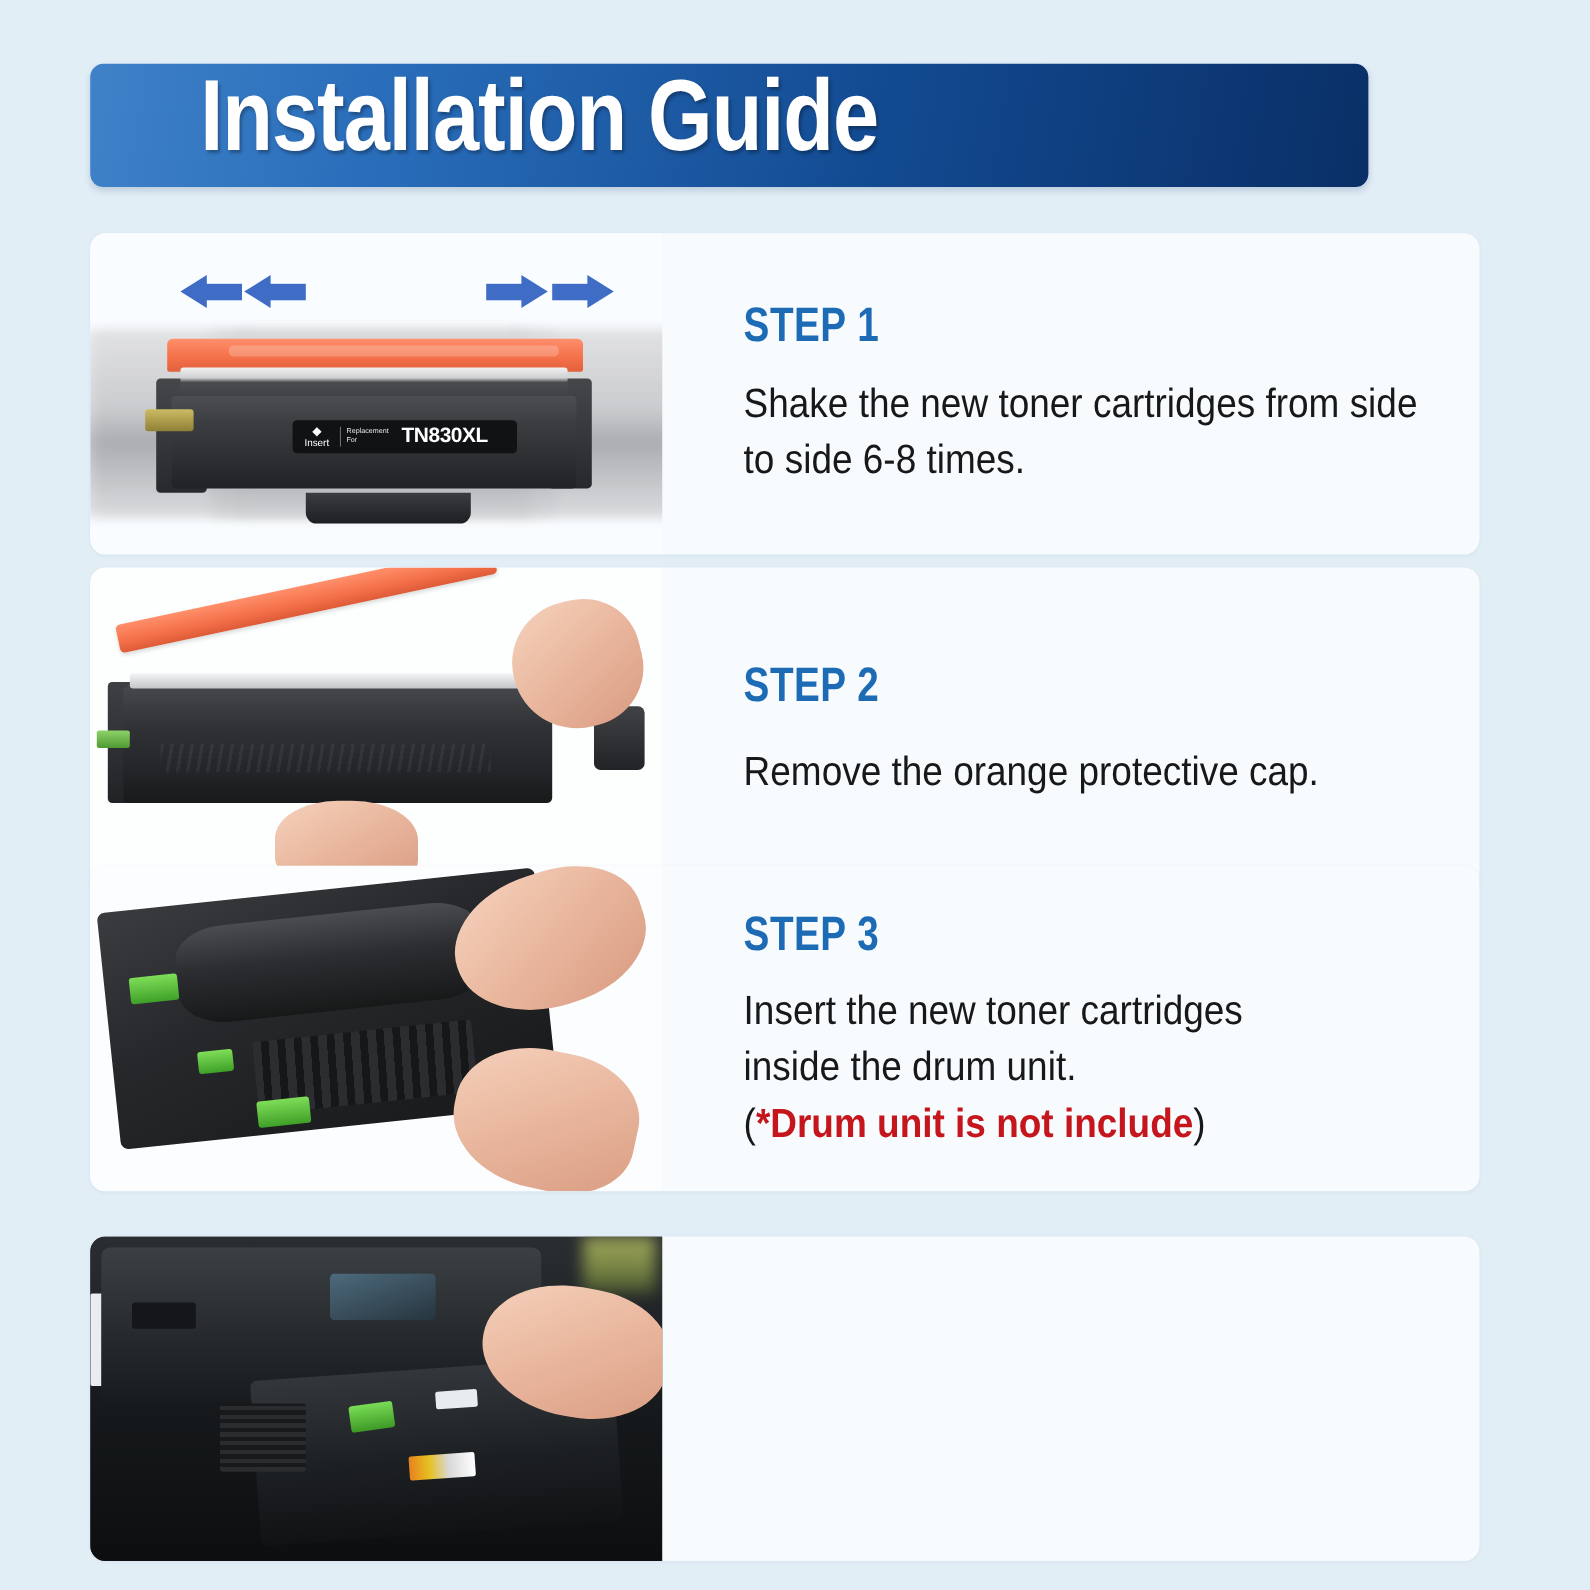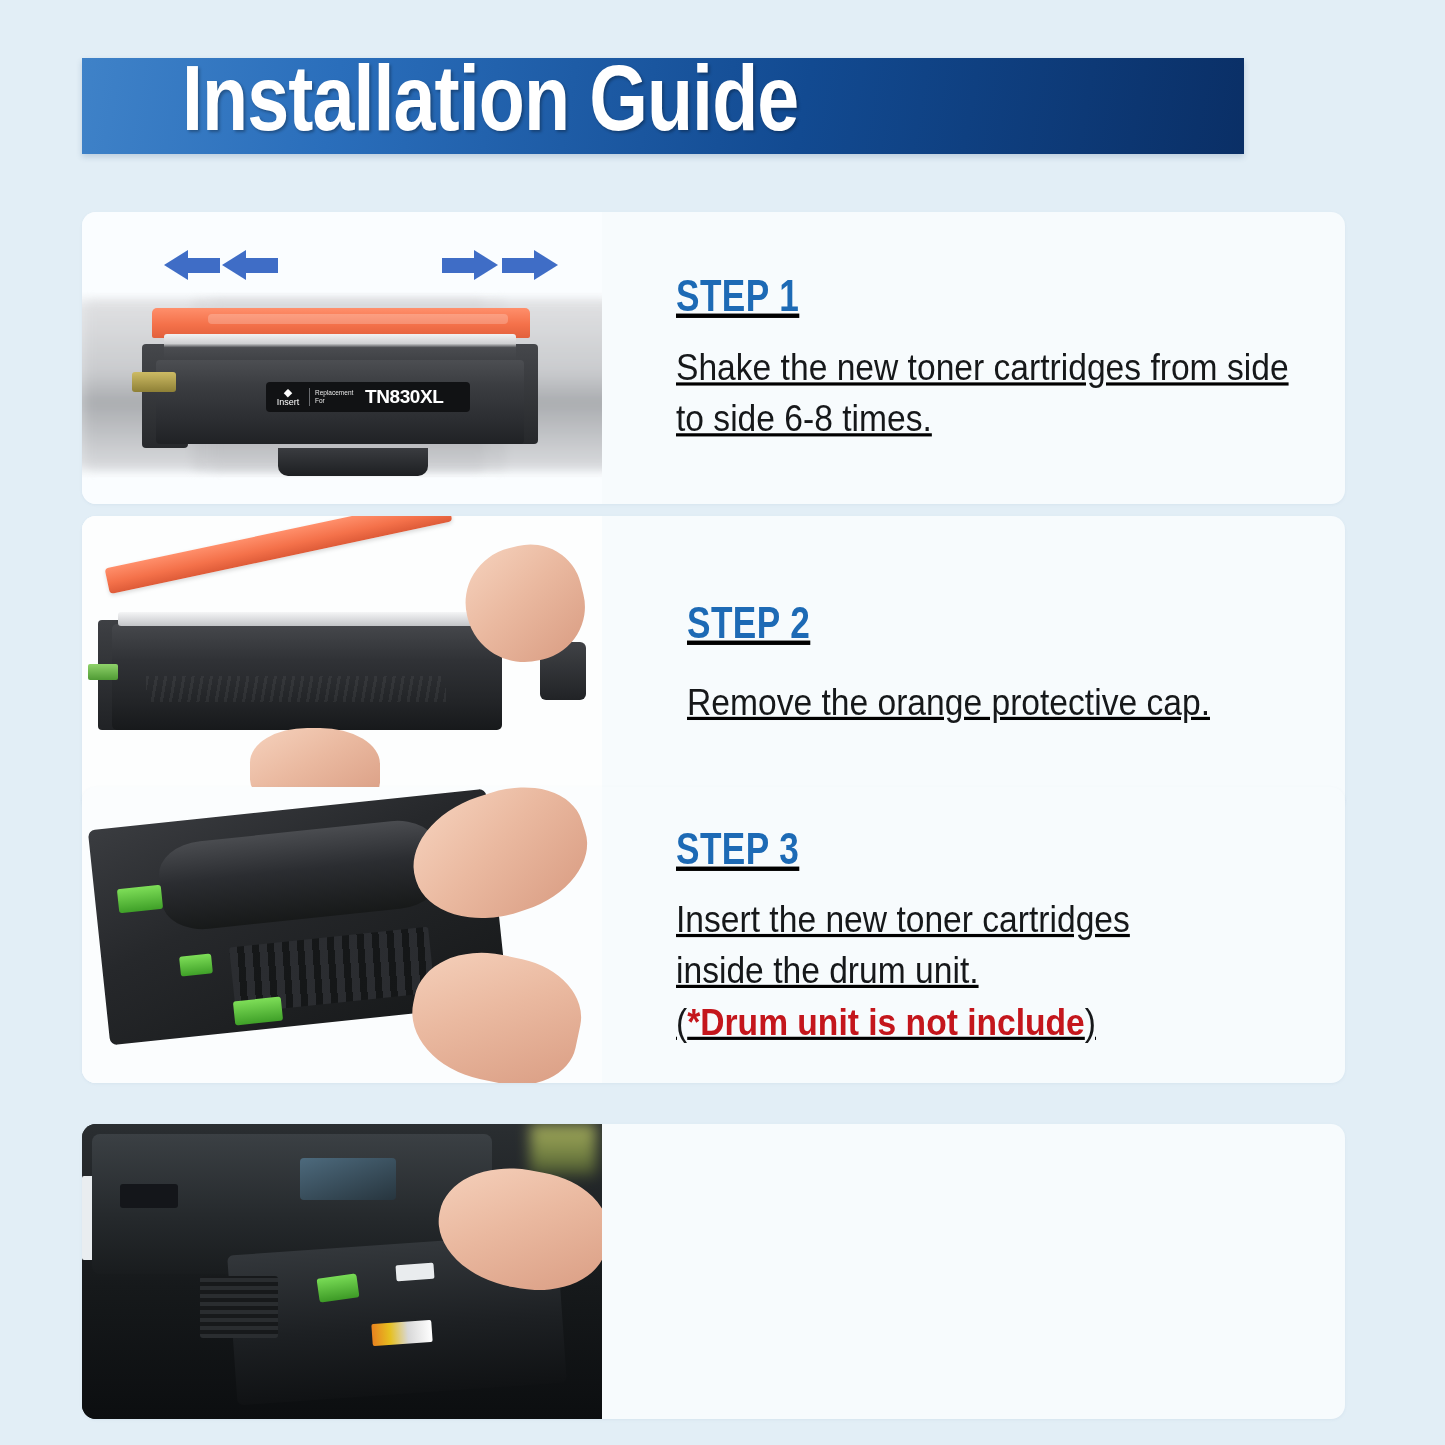--- a/index.html
+++ b/index.html
@@ -7,23 +7,24 @@
   body {
     background:#e2eef6;
     font-family:"Liberation Sans", sans-serif;
     overflow:hidden;
     position:relative;
   }
   .page { position:absolute; inset:0; background:#e2eef6; }
 
   
   .banner {
-    position:absolute; left:82px; top:58px; width:1162px; height:96px;
+    position:absolute; left:82px; top:58px; width:1162px; height:112px;
     background:linear-gradient(100deg, #3f82c8 0%, #2a6ebb 22%, #124a91 62%, #0a2f66 100%);
     box-shadow:0 3px 6px rgba(20,60,110,.18);
+    border-radius:12px;
   }
   .banner-title {
     position:absolute; left:100px; top:50%; transform:translateY(-52%);
     color:#ffffff;
     font-size:82px; font-weight:700;
     letter-spacing:-1px;
     transform-origin:left center;
     scale:0.92 1.12;
     text-shadow:2px 2px 3px rgba(0,0,0,.30);
     white-space:nowrap;
@@ -33,35 +34,35 @@
   
   .card {
     position:absolute; left:82px; width:1263px;
     background:#f7fbfd;
     border-radius:14px;
     overflow:hidden;
     display:flex;
     box-shadow:0 1px 3px rgba(120,150,175,.10);
   }
   .card-1 { top:212px;  height:292px; }
-  .card-2 { top:516px;  height:296px;gap:11px; }
+  .card-2 { top:516px;  height:296px; }
   .card-3 { top:787px;  height:296px; }
   .card-4 { top:1124px; height:295px; }
 
   .photo {
     position:relative;
     width:520px; flex:0 0 520px;
     overflow:hidden;
     background:#fafdff;
   }
   .photo-4 { background:#11161a; }
   .text-col {
     flex:1 1 auto;
     padding-left:74px;
-    display:flex; flex-direction:column; justify-content:center;text-decoration:underline;
+    display:flex; flex-direction:column; justify-content:center;
   }
   .step-label {
     color:#1d6ab5;
     font-size:40px; font-weight:700;
     letter-spacing:0.5px;
     scale:0.88 1.1;
     transform-origin:left center;
     margin-bottom:26px;
   }
   .card-2 .step-label, .card-4 .step-label { margin-bottom:32px; }

